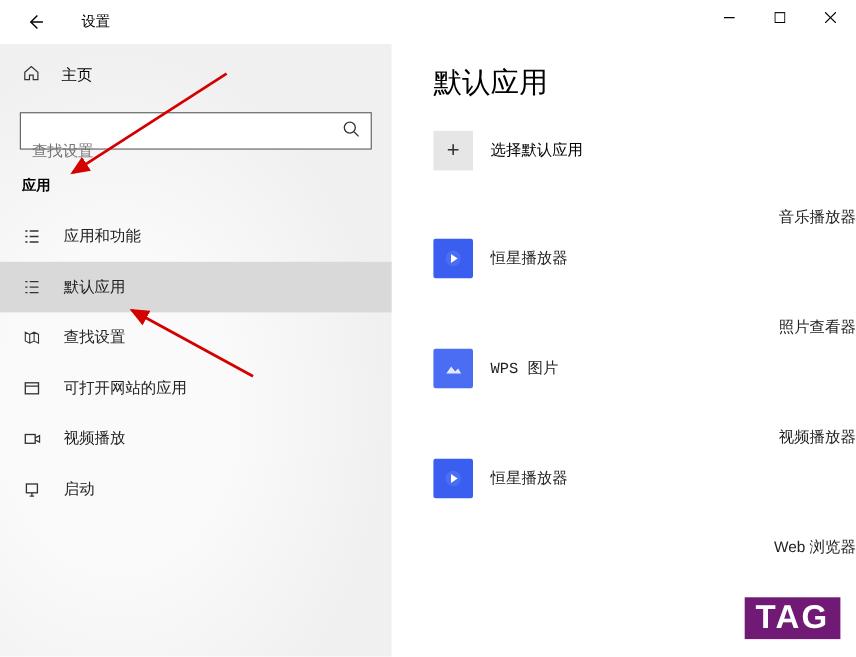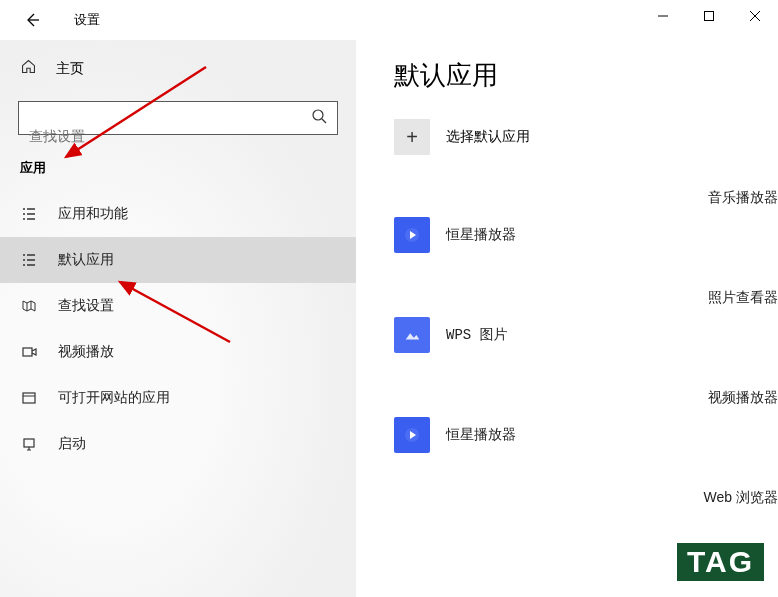--- a/index.html
+++ b/index.html
@@ -41,21 +41,21 @@
     .app-tile { width: 36px; height: 36px; display: flex; align-items: center; justify-content: center; margin-right: 16px; border-radius: 2px; }
     .app-name { font-size: 14px; color: #222; font-family: Liberation Mono, monospace; }
 
     .tile-blue { background: #3a5ef0; }
     .tile-blue2 { background: #4a6df4; }
     .tile-edge { background: linear-gradient(135deg, #3cc4d9 0%, #1b7bd8 100%); border-radius: 50%; width: 30px; height: 30px; margin-left: 3px; margin-right: 19px; }
 
     .arrow { position: absolute; pointer-events: none; }
 
     .tag-badge { position: absolute; right: 14px; bottom: 16px; text-align: right; }
-    .tag-box { background: #14532d; color: #fff; font-weight: 700; font-size: 30px; padding: 2px 10px; letter-spacing: 2px; display: inline-block; text-align: right; }
+    .tag-box { background: #701a75; color: #fff; font-weight: 700; font-size: 30px; padding: 2px 10px; letter-spacing: 2px; display: inline-block; text-align: right; }
     .tag-text { color: #ff0000; font-weight: 700; font-size: 19px; display: block; margin-bottom: -2px; }
     .tag-url { color: #0060ff; font-size: 13px; display: block; }
     .tag-right { display: inline-block; vertical-align: bottom; margin-left: 4px; }
   </style>
 </head>
 <body>
 
 <div class="titlebar">
   <div class="back-btn">
     <svg width="16" height="16" viewBox="0 0 16 16">
@@ -128,34 +128,34 @@
         <span class="icon">
             <svg width="16" height="16" viewBox="0 0 16 16">
               <path d="M2 3 L6 5 L10 3 L14 5 V13 L10 11 L6 13 L2 11 Z M6 5 V13 M10 3 V11" stroke="#333" fill="none" stroke-width="1"></path>
             </svg>
           </span>
         <span class="label">查找设置</span>
       </div>
       <div class="nav-item">
         <span class="icon">
             <svg width="16" height="16" viewBox="0 0 16 16">
+              <rect x="2" y="3" width="12" height="10" stroke="#333" fill="none" stroke-width="1.2"></rect>
+              <path d="M2 6 H14" stroke="#333" stroke-width="1"></path>
+            </svg>
+          </span>
+        <span class="label">可打开网站的应用</span>
+      </div>
+      <div class="nav-item">
+        <span class="icon">
+            <svg width="16" height="16" viewBox="0 0 16 16">
               <rect x="2" y="4" width="9" height="8" stroke="#333" fill="none" stroke-width="1.2"></rect>
               <path d="M11 7 L15 5 V11 L11 9" stroke="#333" fill="none" stroke-width="1.2"></path>
             </svg>
           </span>
         <span class="label">视频播放</span>
-      </div>
-      <div class="nav-item">
-        <span class="icon">
-            <svg width="16" height="16" viewBox="0 0 16 16">
-              <rect x="2" y="3" width="12" height="10" stroke="#333" fill="none" stroke-width="1.2"></rect>
-              <path d="M2 6 H14" stroke="#333" stroke-width="1"></path>
-            </svg>
-          </span>
-        <span class="label">可打开网站的应用</span>
       </div>
       <div class="nav-item">
         <span class="icon">
             <svg width="16" height="16" viewBox="0 0 16 16">
               <rect x="3" y="3" width="10" height="8" stroke="#333" fill="none" stroke-width="1.2"></rect>
               <path d="M6 14 H10 M8 11 V14" stroke="#333" stroke-width="1.2"></path>
             </svg>
           </span>
         <span class="label">启动</span>
       </div>

